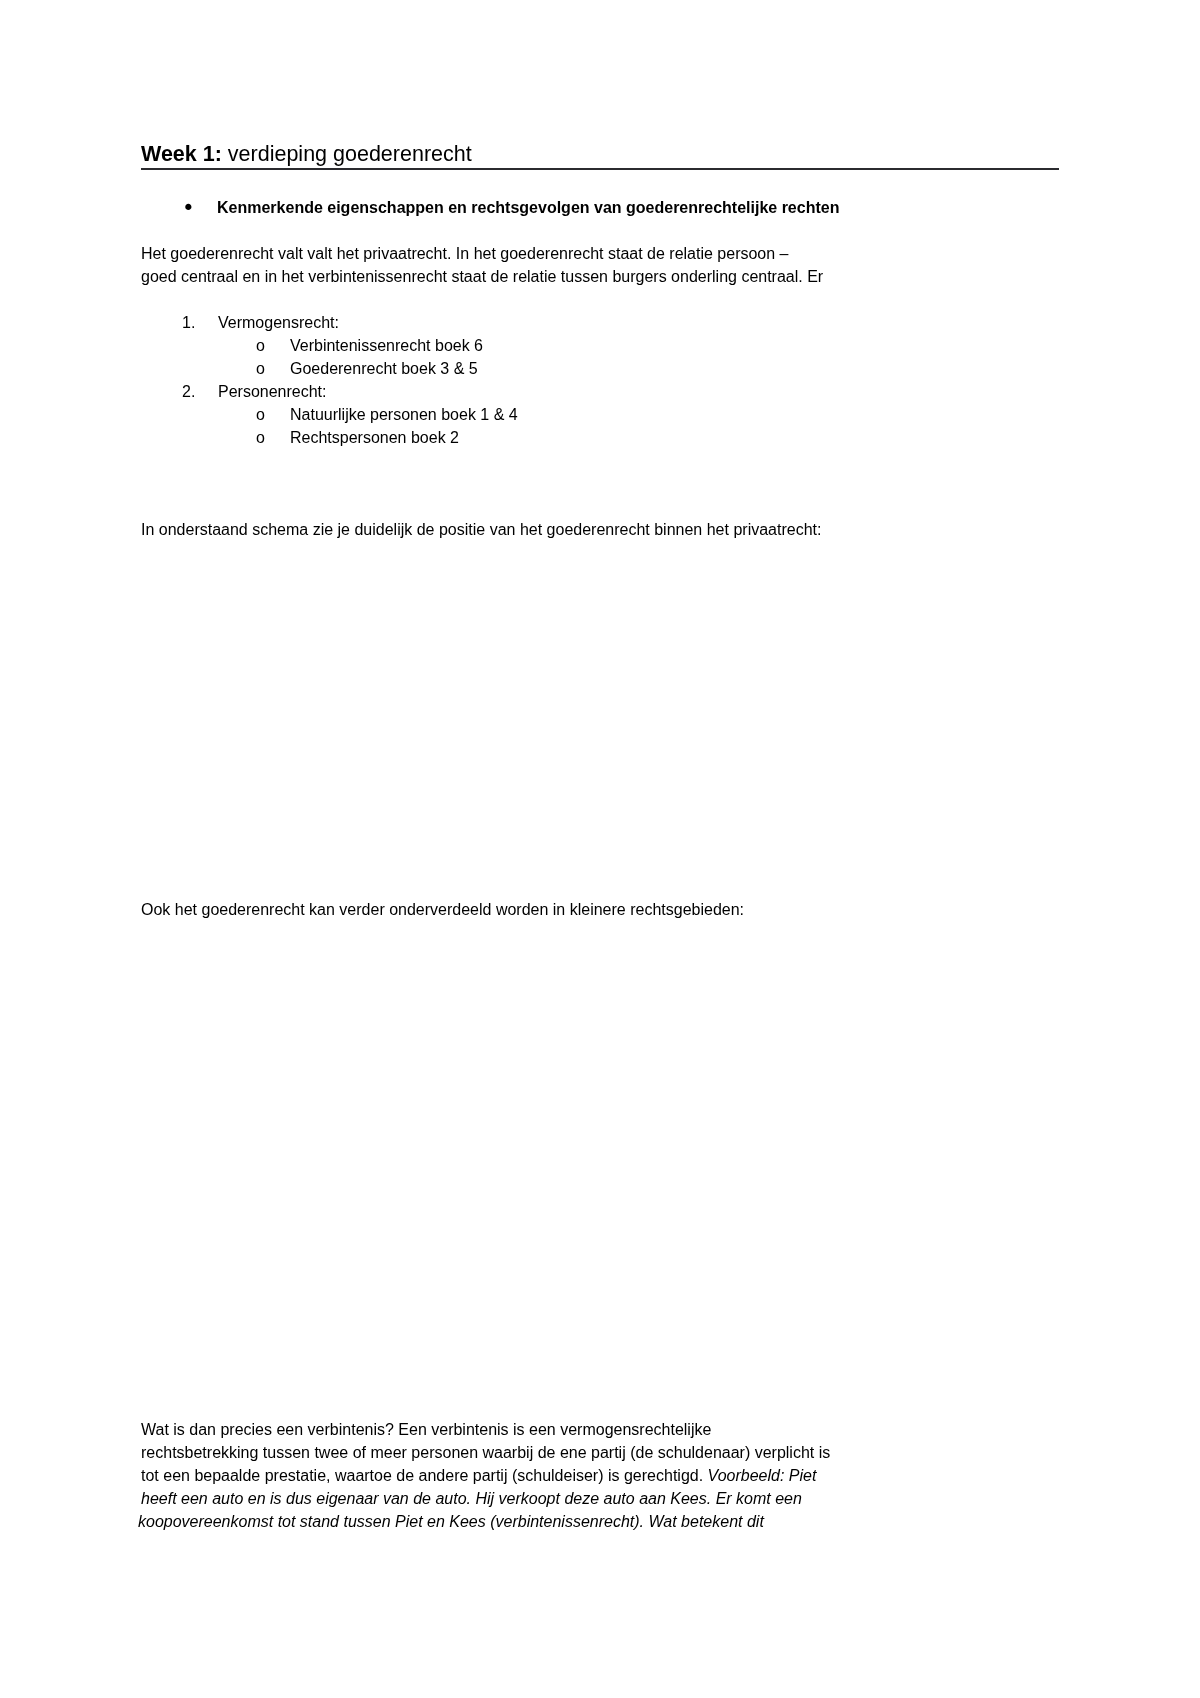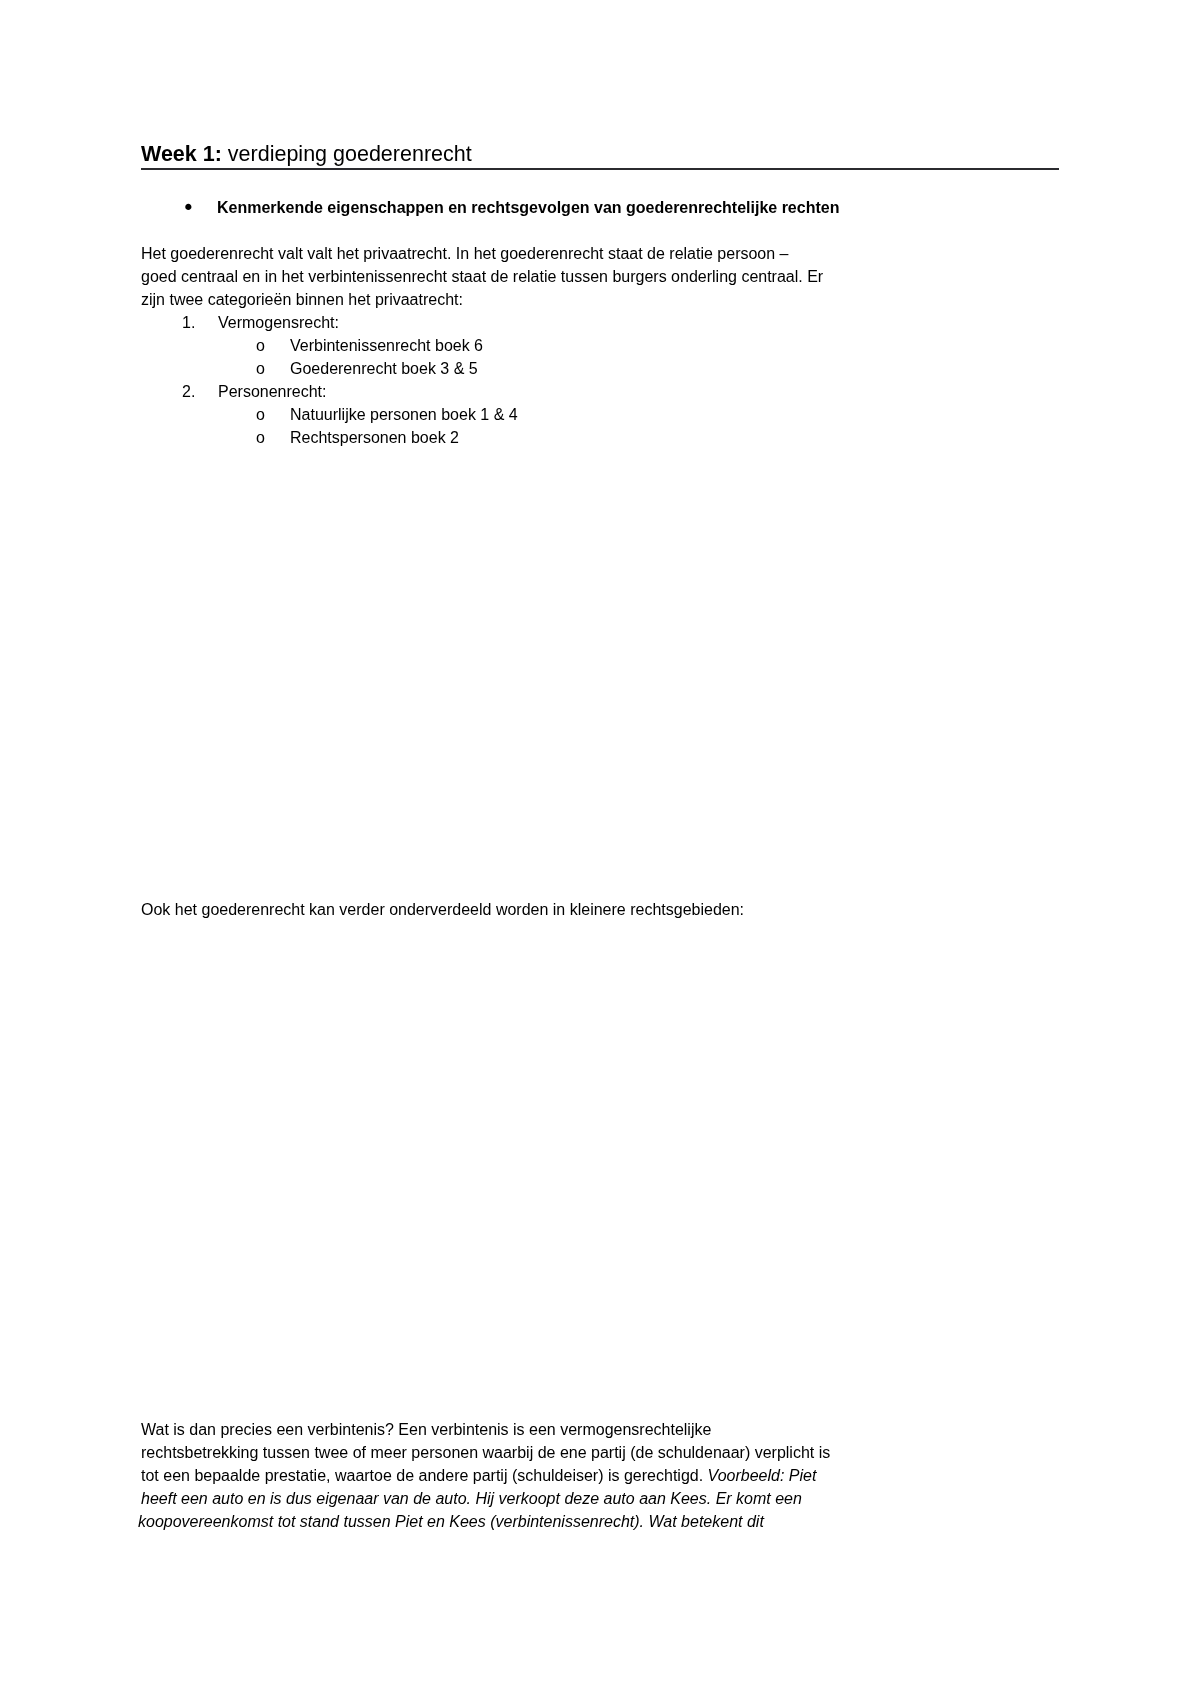--- a/index.html
+++ b/index.html
@@ -44,36 +44,36 @@
   <div class="doc-heading">
     <b>Week 1:</b><span> verdieping goederenrecht</span>
   </div>
   <div class="heading-rule"></div>
 
   <div class="bullet-marker" style="left:182px; top:196px;">•</div>
   <div class="txt b" style="left:217px; top:196px;">Kenmerkende eigenschappen en rechtsgevolgen van goederenrechtelijke rechten</div>
 
   <div class="txt" style="left:141px; top:242px;">Het goederenrecht valt valt het privaatrecht. In het goederenrecht staat de relatie persoon –</div>
   <div class="txt" style="left:141px; top:265px;">goed centraal en in het verbintenissenrecht staat de relatie tussen burgers onderling centraal. Er</div>
-  <div class="txt" style="left:141px; top:288px;">zijn twee categorieën binnen het privaatrecht:</div>
 
   <div class="txt" style="left:182px; top:311px;">1.</div>
   <div class="txt" style="left:218px; top:311px;">Vermogensrecht:</div>
   <div class="txt" style="left:256px; top:334px;">o</div>
   <div class="txt" style="left:290px; top:334px;">Verbintenissenrecht boek 6</div>
   <div class="txt" style="left:256px; top:357px;">o</div>
   <div class="txt" style="left:290px; top:357px;">Goederenrecht boek 3 &amp; 5</div>
 
   <div class="txt" style="left:182px; top:380px;">2.</div>
   <div class="txt" style="left:218px; top:380px;">Personenrecht:</div>
   <div class="txt" style="left:256px; top:403px;">o</div>
   <div class="txt" style="left:290px; top:403px;">Natuurlijke personen boek 1 &amp; 4</div>
   <div class="txt" style="left:256px; top:426px;">o</div>
   <div class="txt" style="left:290px; top:426px;">Rechtspersonen boek 2</div>
 
+  <div class="txt" style="left:141px; top:518px;">In onderstaand schema zie je duidelijk de positie van het goederenrecht binnen het privaatrecht:</div>
 
   <div class="diagram d1">
     <svg class="edges" id="edges1"></svg>
     <div id="nodes1"></div>
   </div>
 
   <div class="txt" style="left:141px; top:898px;">Ook het goederenrecht kan verder onderverdeeld worden in kleinere rechtsgebieden:</div>
 
   <div class="diagram d2">
     <svg class="edges" id="edges2"></svg>

